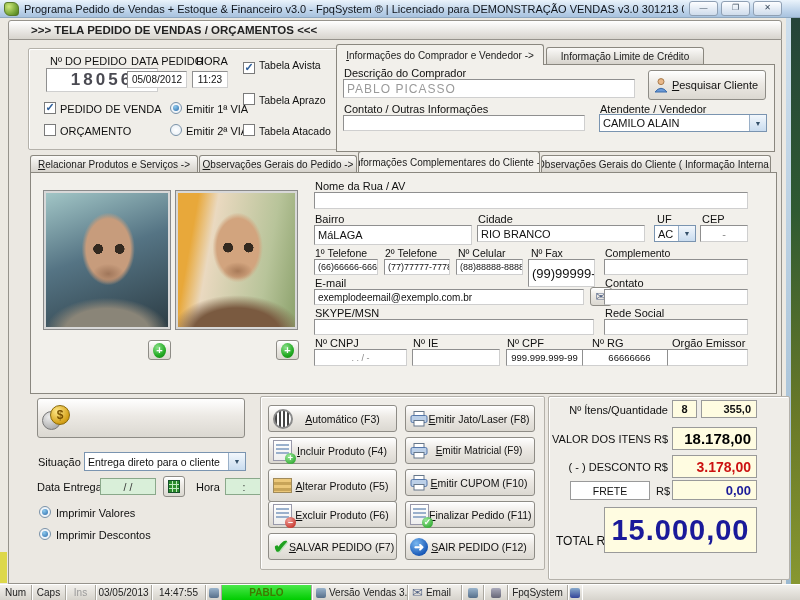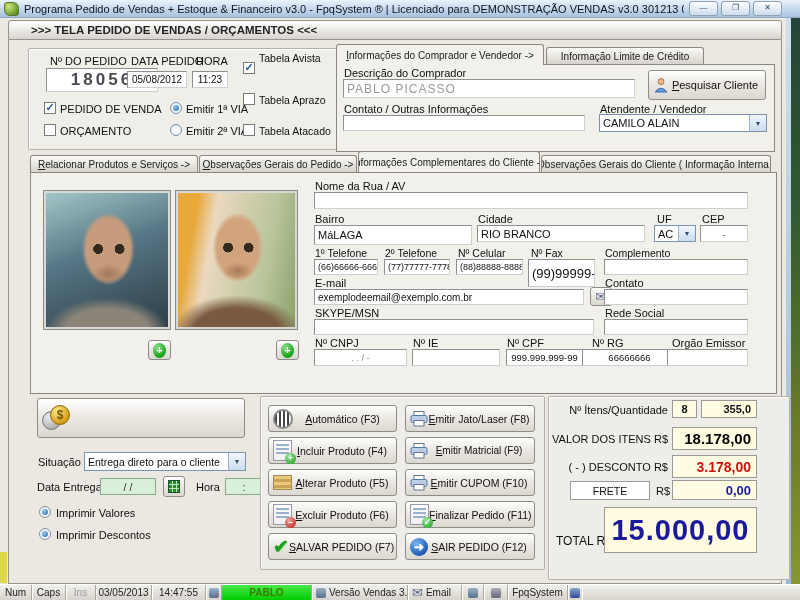--- a/index.html
+++ b/index.html
@@ -154,21 +154,21 @@
 <div class="fld" style="left:192px;top:71px;width:36px;height:17px;justify-content:center;font-size:10px">11:23</div>
 <span class="cb checked" style="left:44px;top:102px"></span>
 <span class="lbl" style="left:60px;top:103px">PEDIDO DE VENDA</span>
 <span class="cb" style="left:44px;top:124px"></span>
 <span class="lbl" style="left:60px;top:125px">ORÇAMENTO</span>
 <span class="rb on" style="left:170px;top:102px"></span>
 <span class="lbl" style="left:186px;top:103px">Emitir 1ª VIA</span>
 <span class="rb" style="left:170px;top:124px"></span>
 <span class="lbl" style="left:186px;top:125px">Emitir 2ª VIA</span>
 <span class="cb checked" style="left:243px;top:62px"></span>
-<span class="lbl" style="left:259px;top:52px;font-size:10.5px">Tabela Avista</span>
+<span class="lbl" style="left:259px;top:59px;font-size:10.5px">Tabela Avista</span>
 <span class="cb" style="left:243px;top:93px"></span>
 <span class="lbl" style="left:259px;top:94px;font-size:10.5px">Tabela Aprazo</span>
 <span class="cb" style="left:243px;top:124px"></span>
 <span class="lbl" style="left:259px;top:125px;font-size:10.5px">Tabela Atacado</span>
 
 <div class="tab active" style="left:336px;top:44px;width:208px"><u>I</u>nformações do Comprador e Vendedor  -&gt;</div>
 <div class="tab" style="left:546px;top:47px;width:158px">Informação Limite de Crédito</div>
 <div class="tpanel" style="left:336px;top:64px;width:437px;height:86px"></div>
 <span class="lbl" style="left:344px;top:67px;z-index:2">Descrição do Comprador</span>
 <div class="fld" style="left:343px;top:79px;width:292px;height:19px;color:#9a9a9a;font-weight:normal;font-size:12px;letter-spacing:1px;z-index:2">PABLO PICASSO</div>
@@ -273,21 +273,21 @@
 
 <div class="gbox" style="left:260px;top:396px;width:283px;height:172px;background:#efede8"></div>
 <div class="btn" style="left:268px;top:405px;width:129px;height:27px">
   <span class="barcode"></span>
   <span class="caption" style="font-size:10.5px"><u>A</u>utomático   (F3)</span>
 </div>
 <div class="btn" style="left:268px;top:437px;width:129px;height:27px">
   <span class="doc add"></span>
   <span class="caption" style="font-size:10.5px"><u>I</u>ncluir Produto  (F4)</span>
 </div>
-<div class="btn" style="left:268px;top:469px;width:129px;height:27px">
+<div class="btn" style="left:268px;top:469px;width:129px;height:33px">
   <span class="sheet"></span>
   <span class="caption" style="font-size:10.5px"><u>A</u>lterar Produto  (F5)</span>
 </div>
 <div class="btn" style="left:268px;top:501px;width:129px;height:27px">
   <span class="doc del"></span>
   <span class="caption" style="font-size:10.5px"><u>E</u>xcluir Produto  (F6)</span>
 </div>
 <div class="btn" style="left:268px;top:533px;width:129px;height:27px">
   <span class="bigcheck">✔</span>
   <span class="caption" style="font-size:10.5px"><u>S</u>ALVAR PEDIDO (F7)</span>

